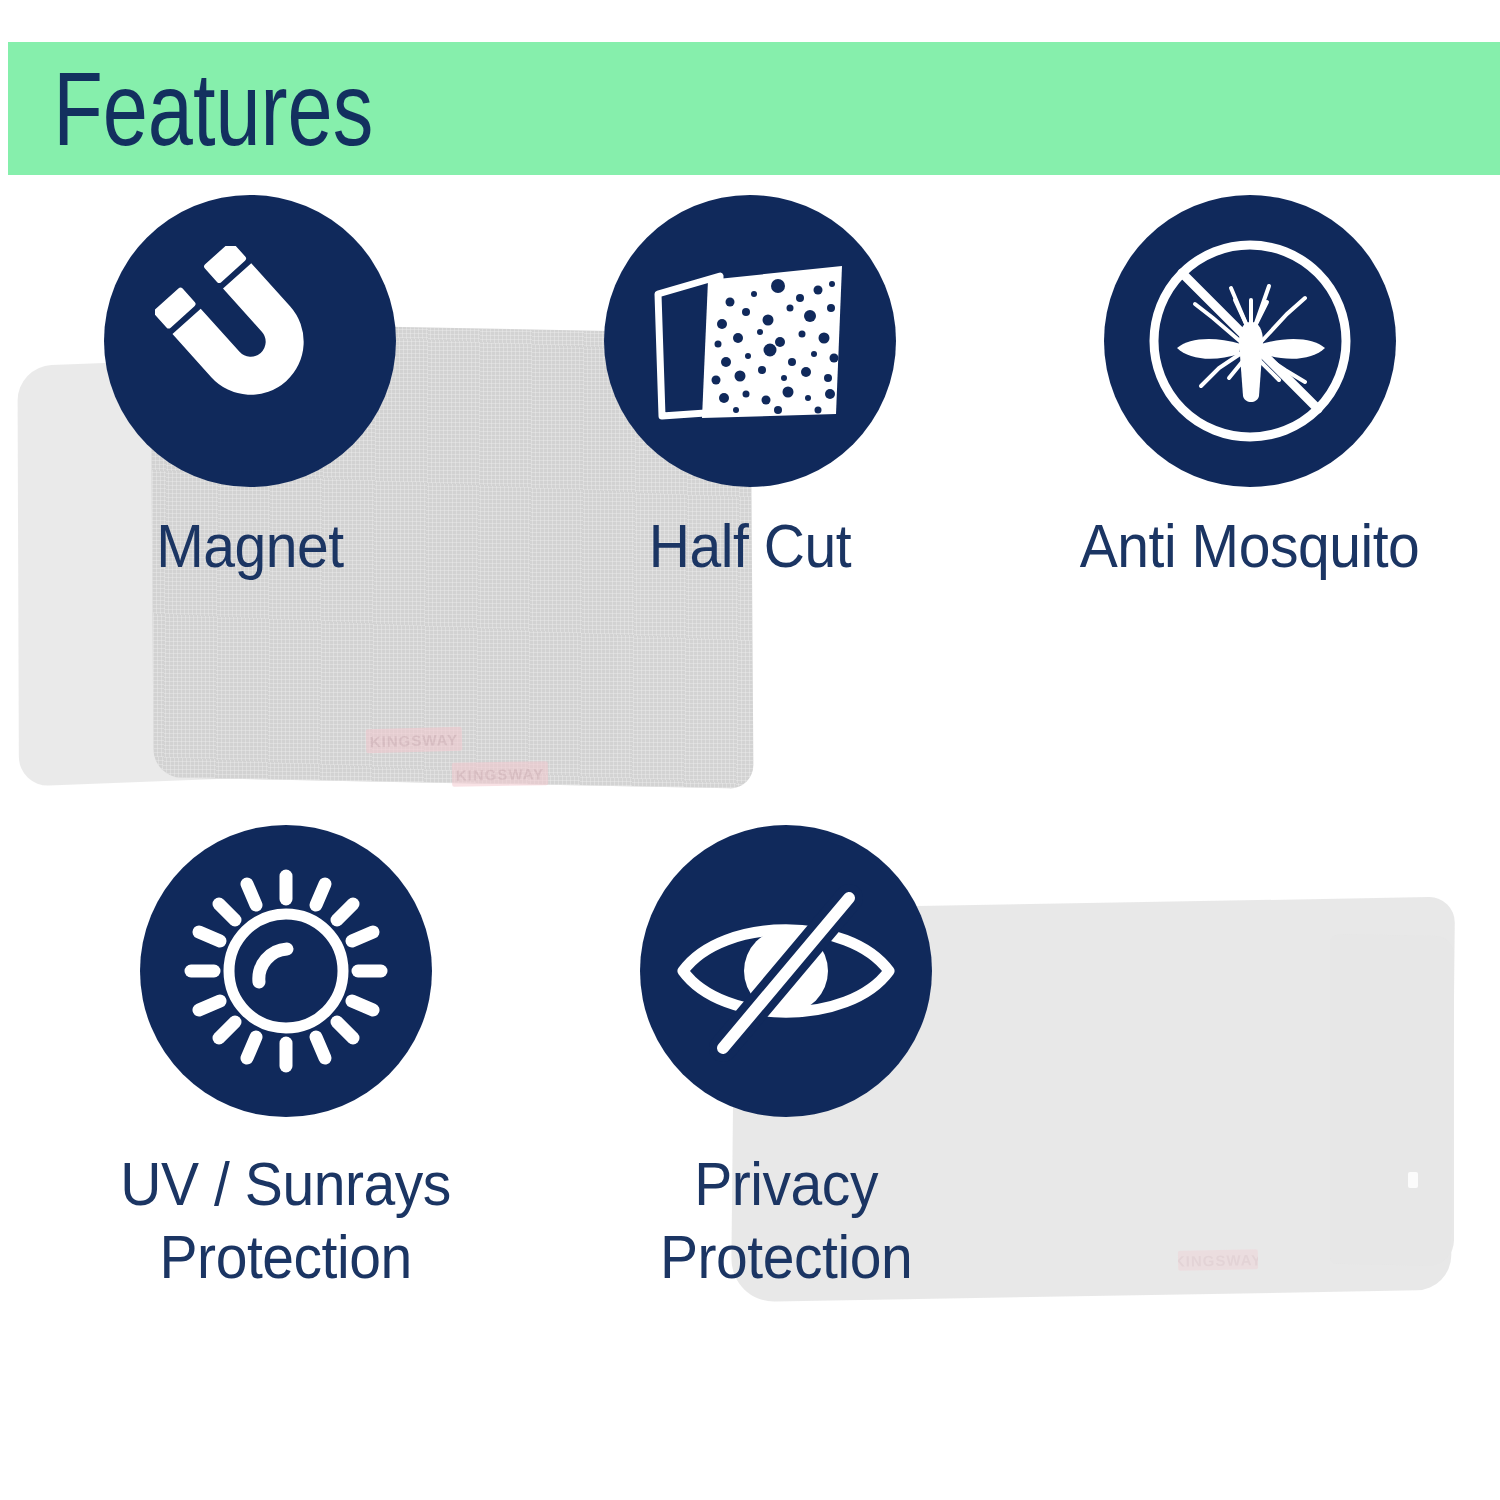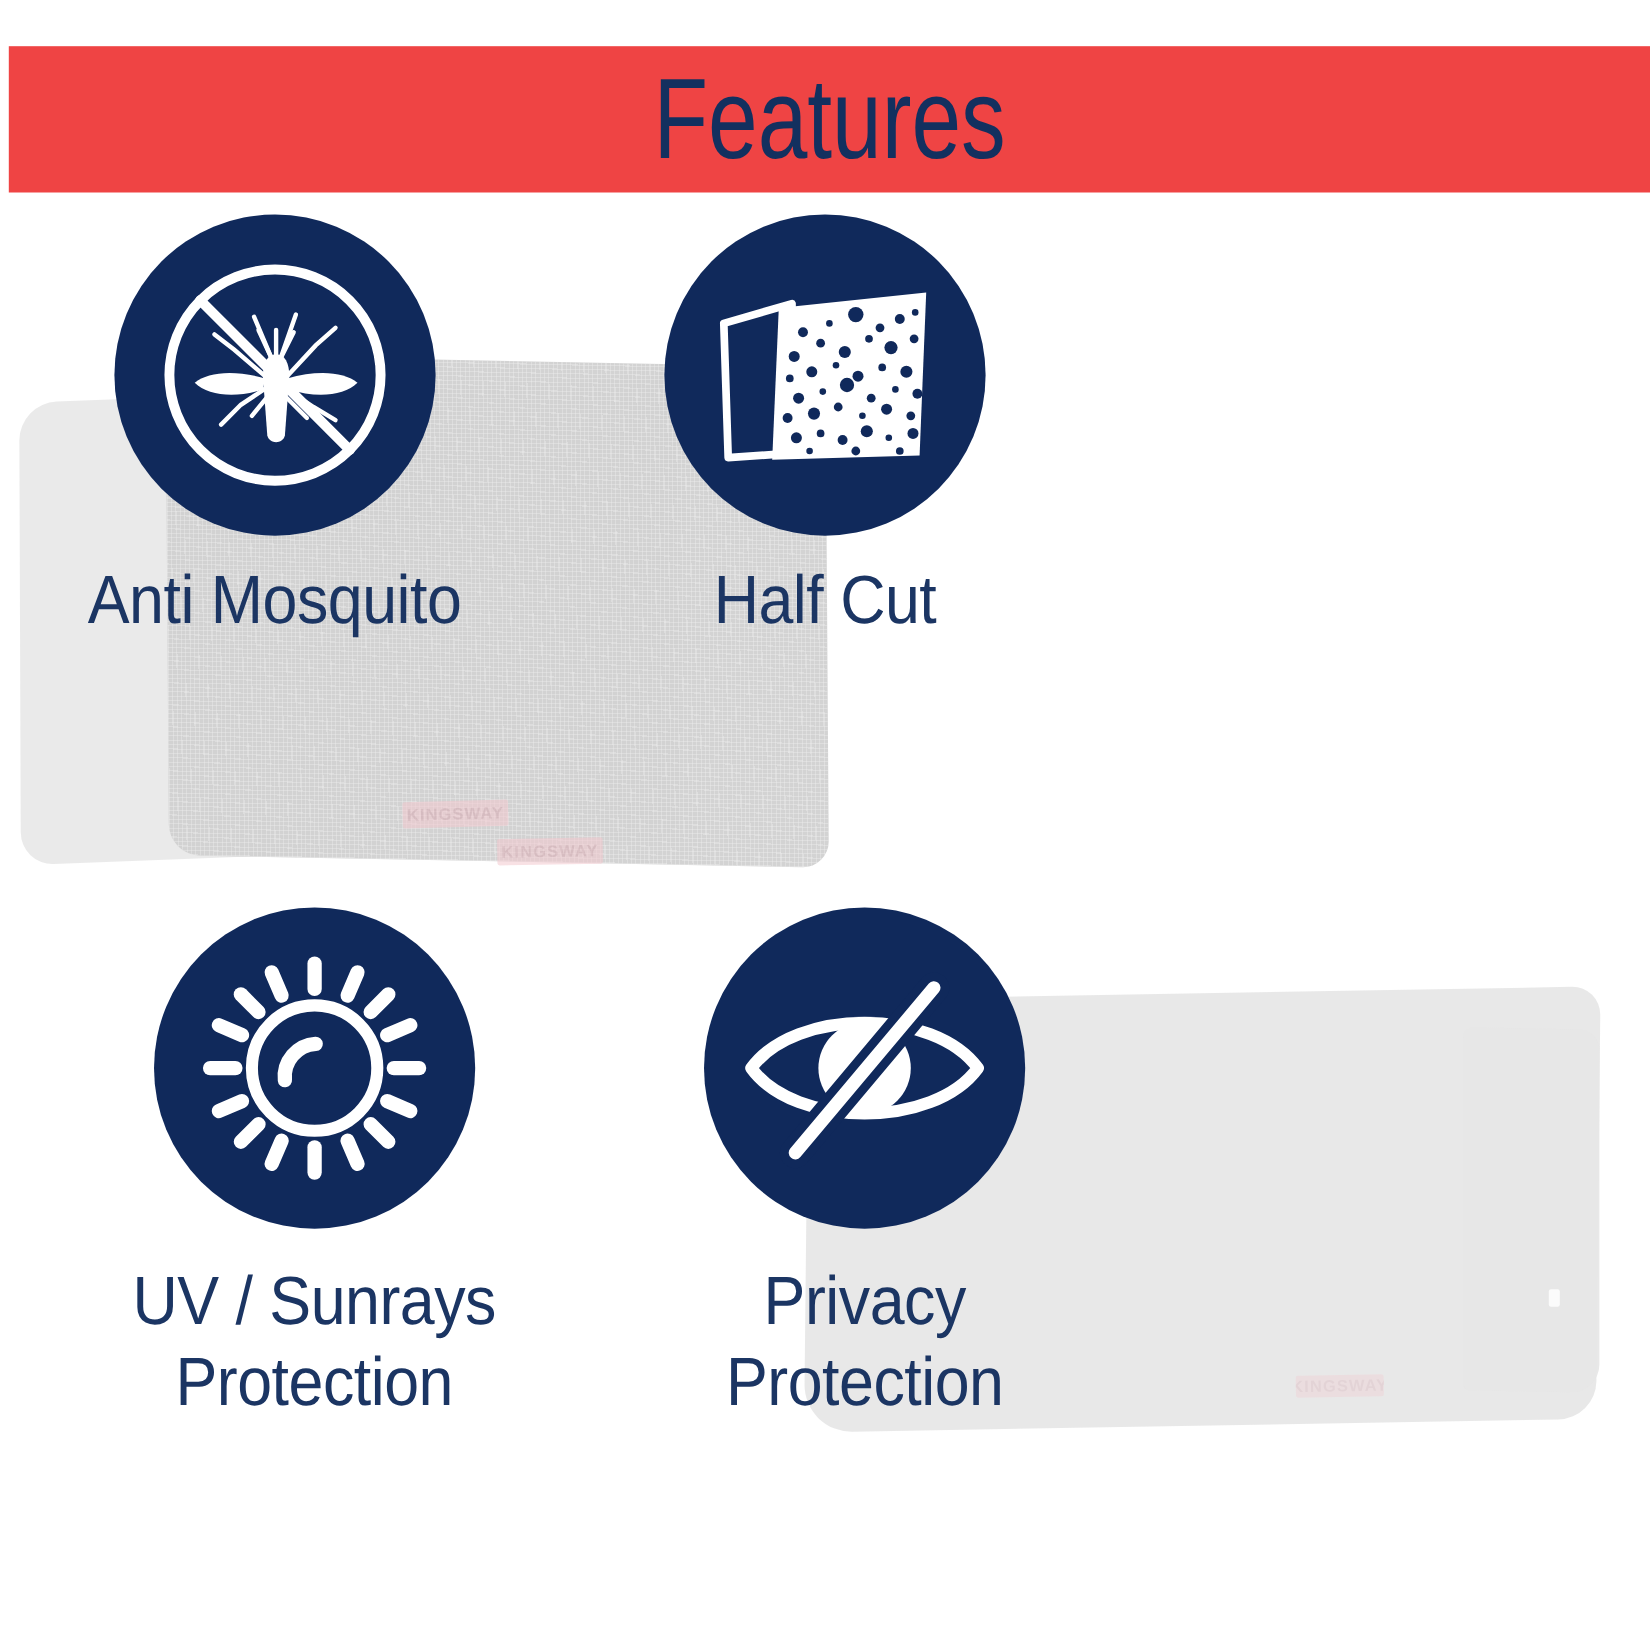--- a/index.html
+++ b/index.html
@@ -15,24 +15,23 @@
     font-family: "Liberation Sans", sans-serif;
   }
 
   
   #header-banner {
     position: absolute;
     left: 8px;
     top: 42px;
     width: 1492px;
     height: 133px;
-    background: #ef4444;
+    background: #86efac;
     display: flex;
     align-items: center;
-    justify-content: center;
   }
   #header-title {
     font-family: "Liberation Sans Narrow", "Liberation Sans", sans-serif;
     font-size: 104px;
     line-height: 1;
     font-weight: 400;
     color: #13305F;
     letter-spacing: 0px;
     transform: scaleX(0.78);
     transform-origin: center;
@@ -198,49 +197,31 @@
 <div class="bg-art brand-tag" id="brand-tag-3">KINGSWAY</div>
 
 <div id="header-banner">
   <div id="header-title">Features</div>
 </div>
 
 <div id="feature-grid">
 
   <div class="feature-row" id="feature-row-1">
 
-
-    <div class="feature-cell">
-      <div class="icon-circle">
-        <svg width="230" height="230" viewBox="0 0 230 230">
-          <circle cx="115" cy="115" r="96" fill="none" stroke="#FFFFFF" stroke-width="9"></circle>
-          <line x1="47" y1="47" x2="183" y2="183" stroke="#FFFFFF" stroke-width="9" stroke-linecap="round"></line>
-          <g stroke="#FFFFFF" fill="none" stroke-width="4" stroke-linecap="round">
-
-            <path d="M112 100 L96 62"></path>
-            <path d="M120 100 L134 60"></path>
-            <path d="M112 100 L100 74 M120 100 L132 76"></path>
-
-            <path d="M116 104 L116 74"></path>
-
-            <path d="M106 116 L78 92 L60 78"></path>
-            <path d="M126 116 L152 88 L170 72"></path>
-            <path d="M108 126 L84 142 L66 160"></path>
-            <path d="M126 128 L150 144 L170 156"></path>
-            <path d="M112 130 L94 152"></path>
-            <path d="M124 134 L144 154"></path>
+    <div class="feature-cell">
+      <div class="icon-circle">
+        <svg width="190" height="190" viewBox="0 0 190 190">
+          <g transform="rotate(-42 95 95)">
+            <path d="M42 38 L42 96 A53 53 0 0 0 148 96 L148 38 L110 38 L110 96 A15 15 0 0 1 80 96 L80 38 Z" fill="#FFFFFF"></path>
+            <rect x="42" y="8" width="38" height="24" rx="3" fill="#FFFFFF"></rect>
+            <rect x="110" y="8" width="38" height="24" rx="3" fill="#FFFFFF"></rect>
           </g>
-
-          <path d="M116 96 C124 96 128 104 128 116 L124 170 C122 178 110 178 108 170 L104 116 C104 104 108 96 116 96 Z" fill="#FFFFFF"></path>
-
-          <path d="M106 118 C78 110 54 112 42 122 C54 134 80 136 104 128 Z" fill="#FFFFFF"></path>
-          <path d="M126 118 C154 110 178 112 190 122 C178 134 152 136 128 128 Z" fill="#FFFFFF"></path>
-        </svg>
-      </div>
-      <div class="feature-label">Anti Mosquito</div>
+        </svg>
+      </div>
+      <div class="feature-label">Magnet</div>
     </div>
 
     <div class="feature-cell">
       <div class="icon-circle">
         <svg width="200" height="190" viewBox="0 0 200 190">
 
           <path d="M8 48 L70 30 L70 166 L12 170 Z" fill="none" stroke="#FFFFFF" stroke-width="7" stroke-linejoin="round"></path>
 
           <path d="M58 34 L192 20 L186 168 L52 172 Z" fill="#FFFFFF"></path>
           <g fill="#10295B">
@@ -281,20 +262,50 @@
               <circle cx="158" cy="152" r="3"></circle>
               <circle cx="180" cy="148" r="5"></circle>
             <circle cx="86" cy="164" r="3"></circle>
               <circle cx="128" cy="164" r="4"></circle>
               <circle cx="168" cy="164" r="3.5"></circle>
           </g>
         </svg>
       </div>
       <div class="feature-label">Half Cut</div>
     </div>
+
+    <div class="feature-cell">
+      <div class="icon-circle">
+        <svg width="230" height="230" viewBox="0 0 230 230">
+          <circle cx="115" cy="115" r="96" fill="none" stroke="#FFFFFF" stroke-width="9"></circle>
+          <line x1="47" y1="47" x2="183" y2="183" stroke="#FFFFFF" stroke-width="9" stroke-linecap="round"></line>
+          <g stroke="#FFFFFF" fill="none" stroke-width="4" stroke-linecap="round">
+
+            <path d="M112 100 L96 62"></path>
+            <path d="M120 100 L134 60"></path>
+            <path d="M112 100 L100 74 M120 100 L132 76"></path>
+
+            <path d="M116 104 L116 74"></path>
+
+            <path d="M106 116 L78 92 L60 78"></path>
+            <path d="M126 116 L152 88 L170 72"></path>
+            <path d="M108 126 L84 142 L66 160"></path>
+            <path d="M126 128 L150 144 L170 156"></path>
+            <path d="M112 130 L94 152"></path>
+            <path d="M124 134 L144 154"></path>
+          </g>
+
+          <path d="M116 96 C124 96 128 104 128 116 L124 170 C122 178 110 178 108 170 L104 116 C104 104 108 96 116 96 Z" fill="#FFFFFF"></path>
+
+          <path d="M106 118 C78 110 54 112 42 122 C54 134 80 136 104 128 Z" fill="#FFFFFF"></path>
+          <path d="M126 118 C154 110 178 112 190 122 C178 134 152 136 128 128 Z" fill="#FFFFFF"></path>
+        </svg>
+      </div>
+      <div class="feature-label">Anti Mosquito</div>
+    </div>
   </div>
 
   <div class="feature-row" id="feature-row-2">
 
     <div class="feature-cell">
       <div class="icon-circle">
         <svg width="210" height="210" viewBox="0 0 210 210">
           <circle cx="105" cy="105" r="57" fill="none" stroke="#FFFFFF" stroke-width="11"></circle>
           <path d="M78 116 A30 30 0 0 1 106 83" fill="none" stroke="#FFFFFF" stroke-width="13" stroke-linecap="round"></path>
           <g stroke="#FFFFFF" stroke-width="13" stroke-linecap="round">

